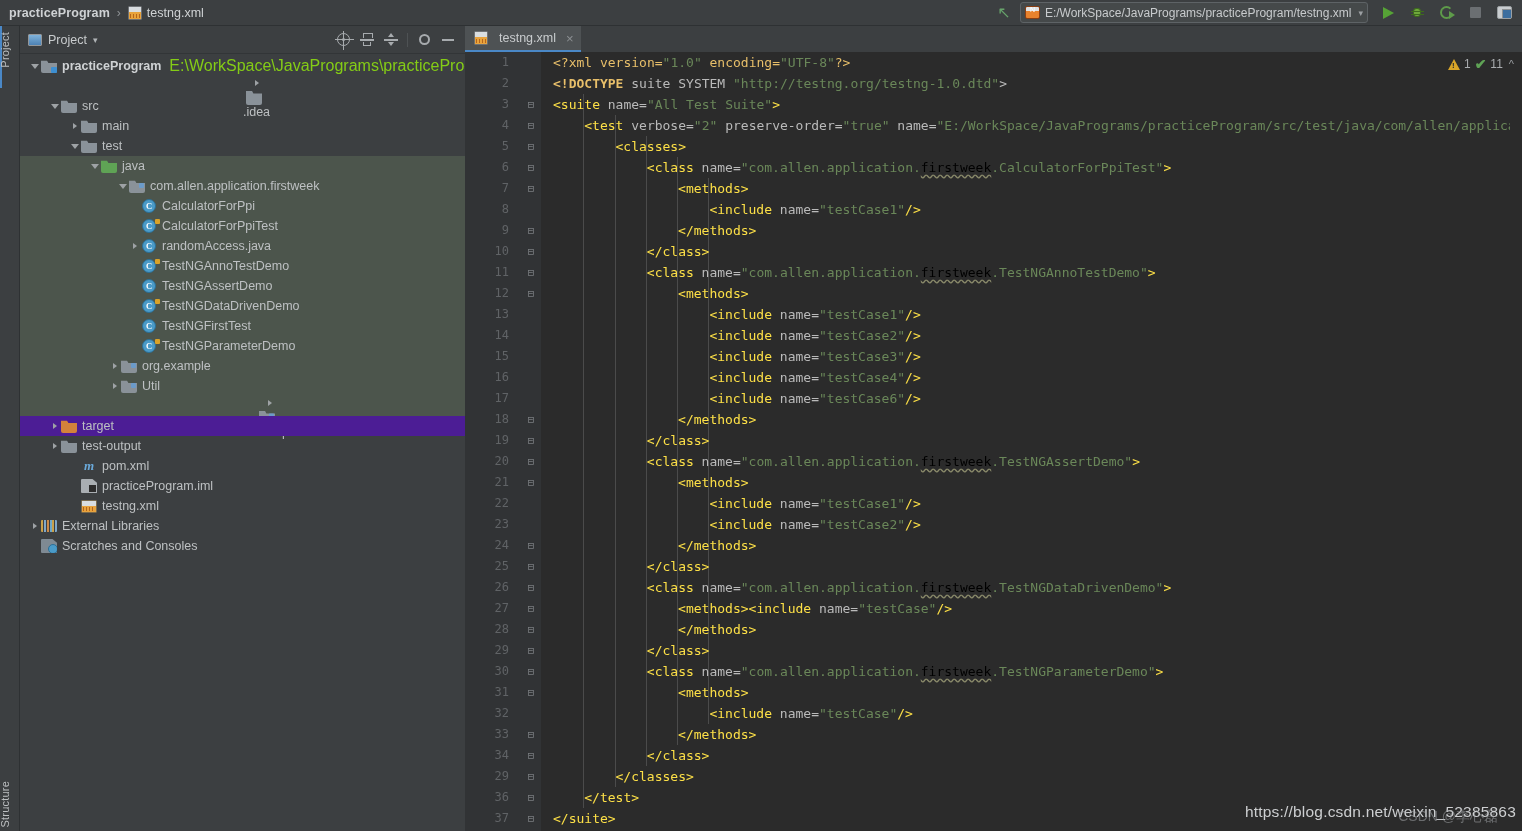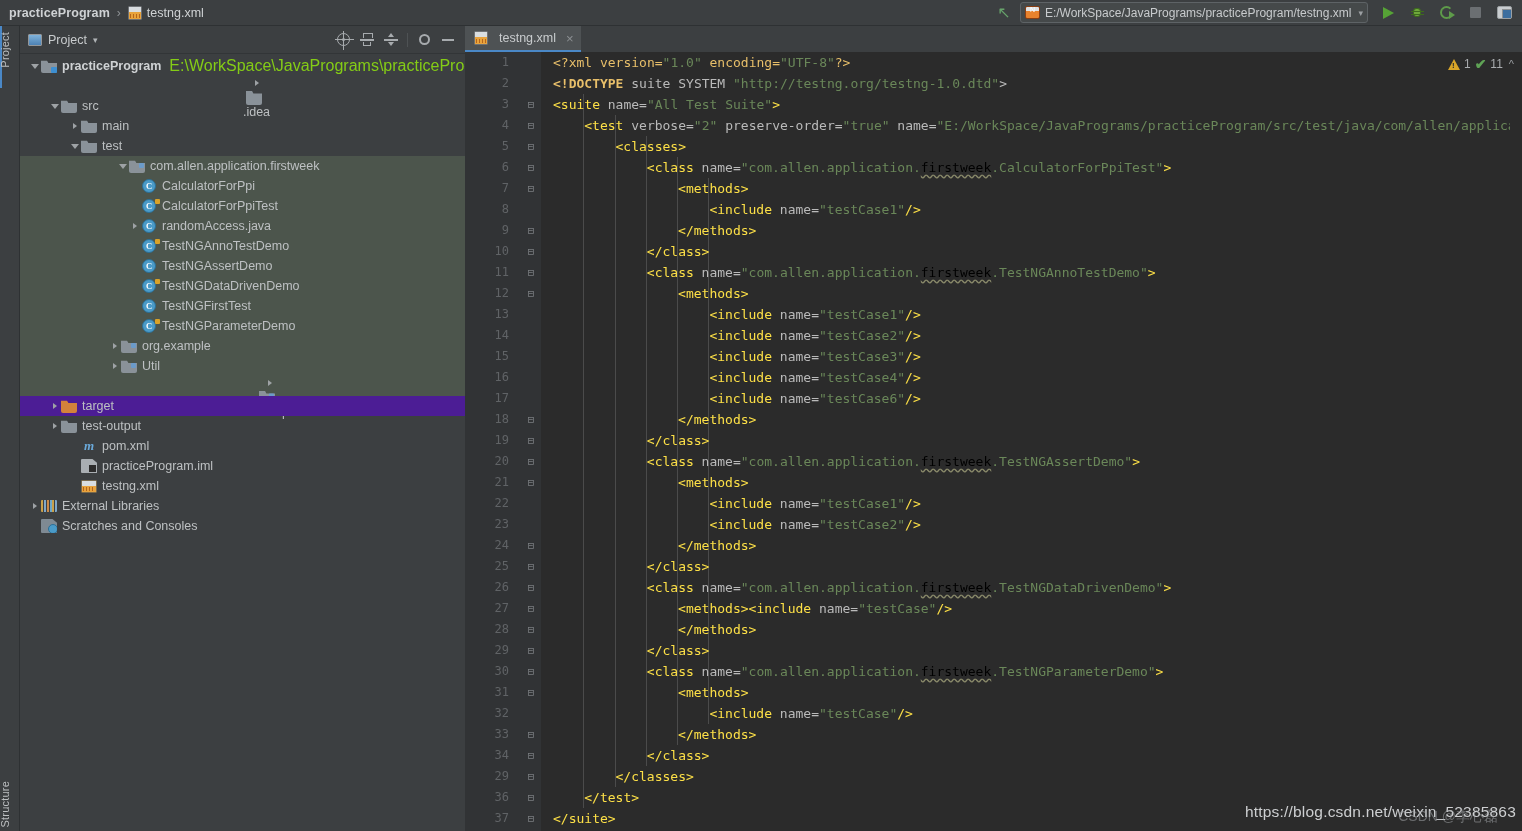--- a/index.html
+++ b/index.html
@@ -424,20 +424,27 @@
         </span>
         <span class="ic ic-folder"></span>
         <span class="tlabel">main</span>
       </div>
       <div class="trow" style="padding-left: 48px;">
         <span class="tw">
           <span class="chev down"></span>
         </span>
         <span class="ic ic-folder"></span>
         <span class="tlabel">test</span>
+      </div>
+      <div class="trow sel-green" style="padding-left: 68px;">
+        <span class="tw">
+          <span class="chev down"></span>
+        </span>
+        <span class="ic ic-folder green"></span>
+        <span class="tlabel">java</span>
       </div>
       <div class="trow sel-green" style="padding-left: 96px;">
         <span class="tw">
           <span class="chev down"></span>
         </span>
         <span class="ic ic-folder pkg"></span>
         <span class="tlabel">com.allen.application.firstweek</span>
       </div>
       <div class="trow sel-green" style="padding-left: 108px;">
         <span class="tw"></span>

